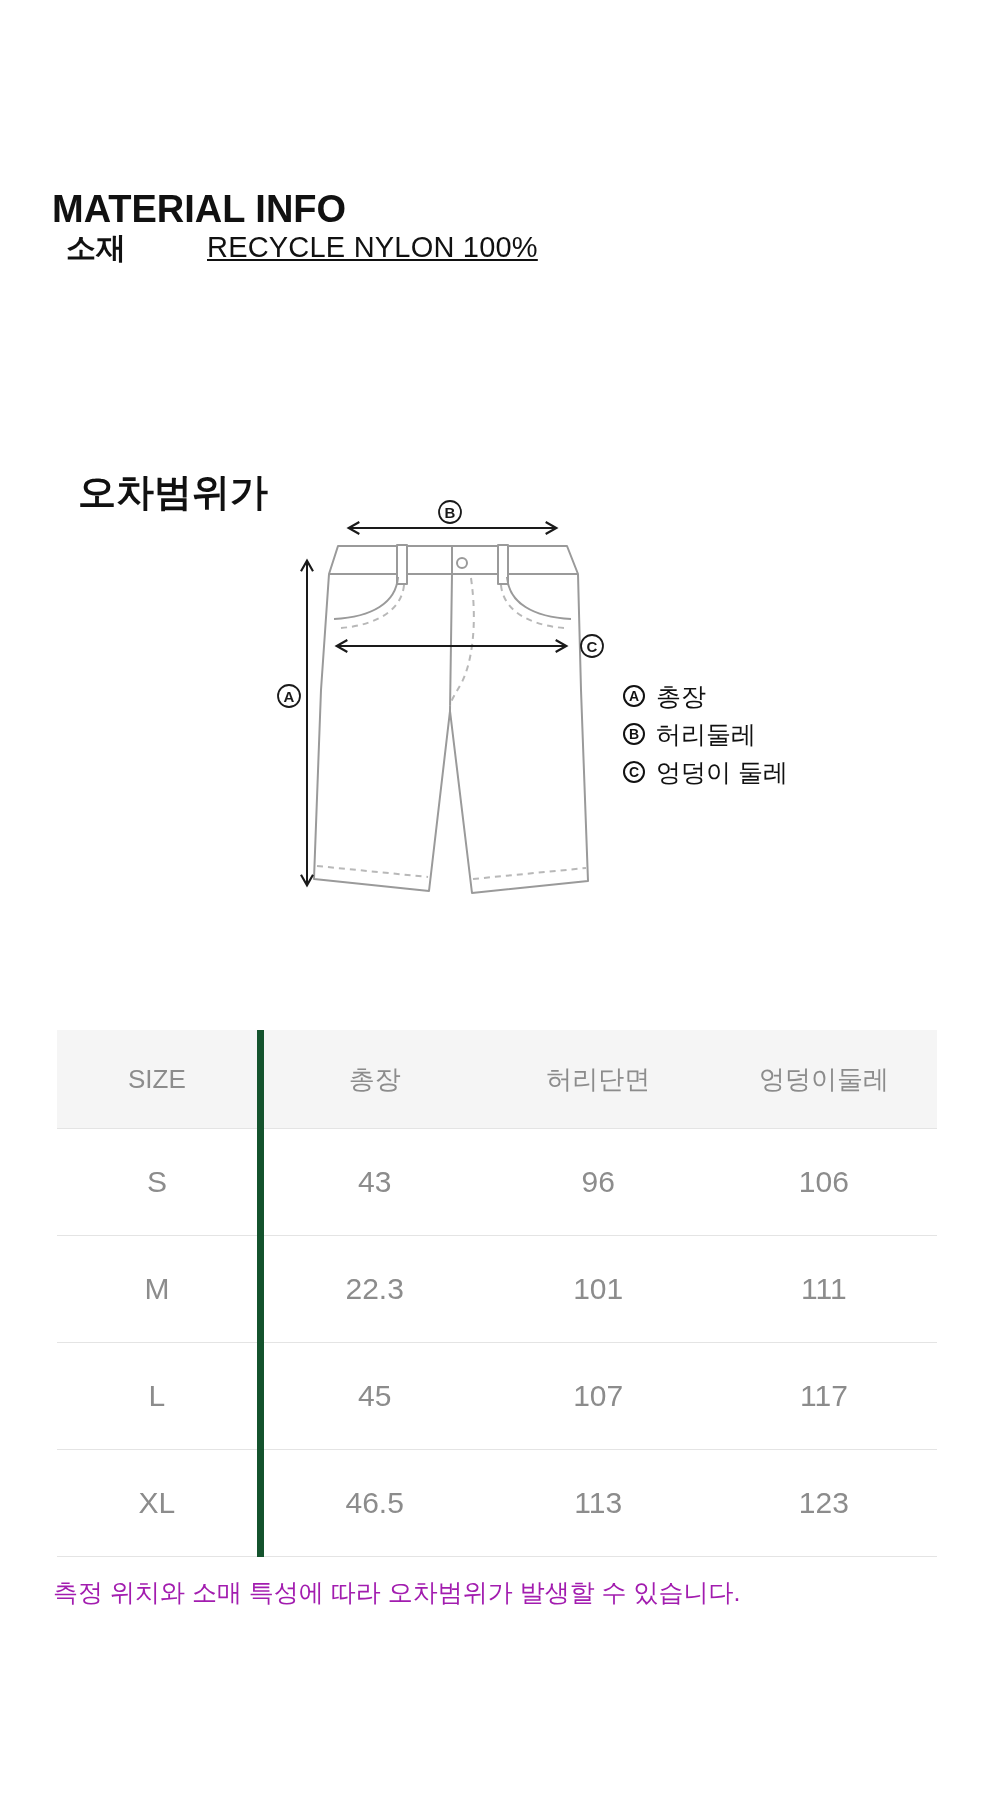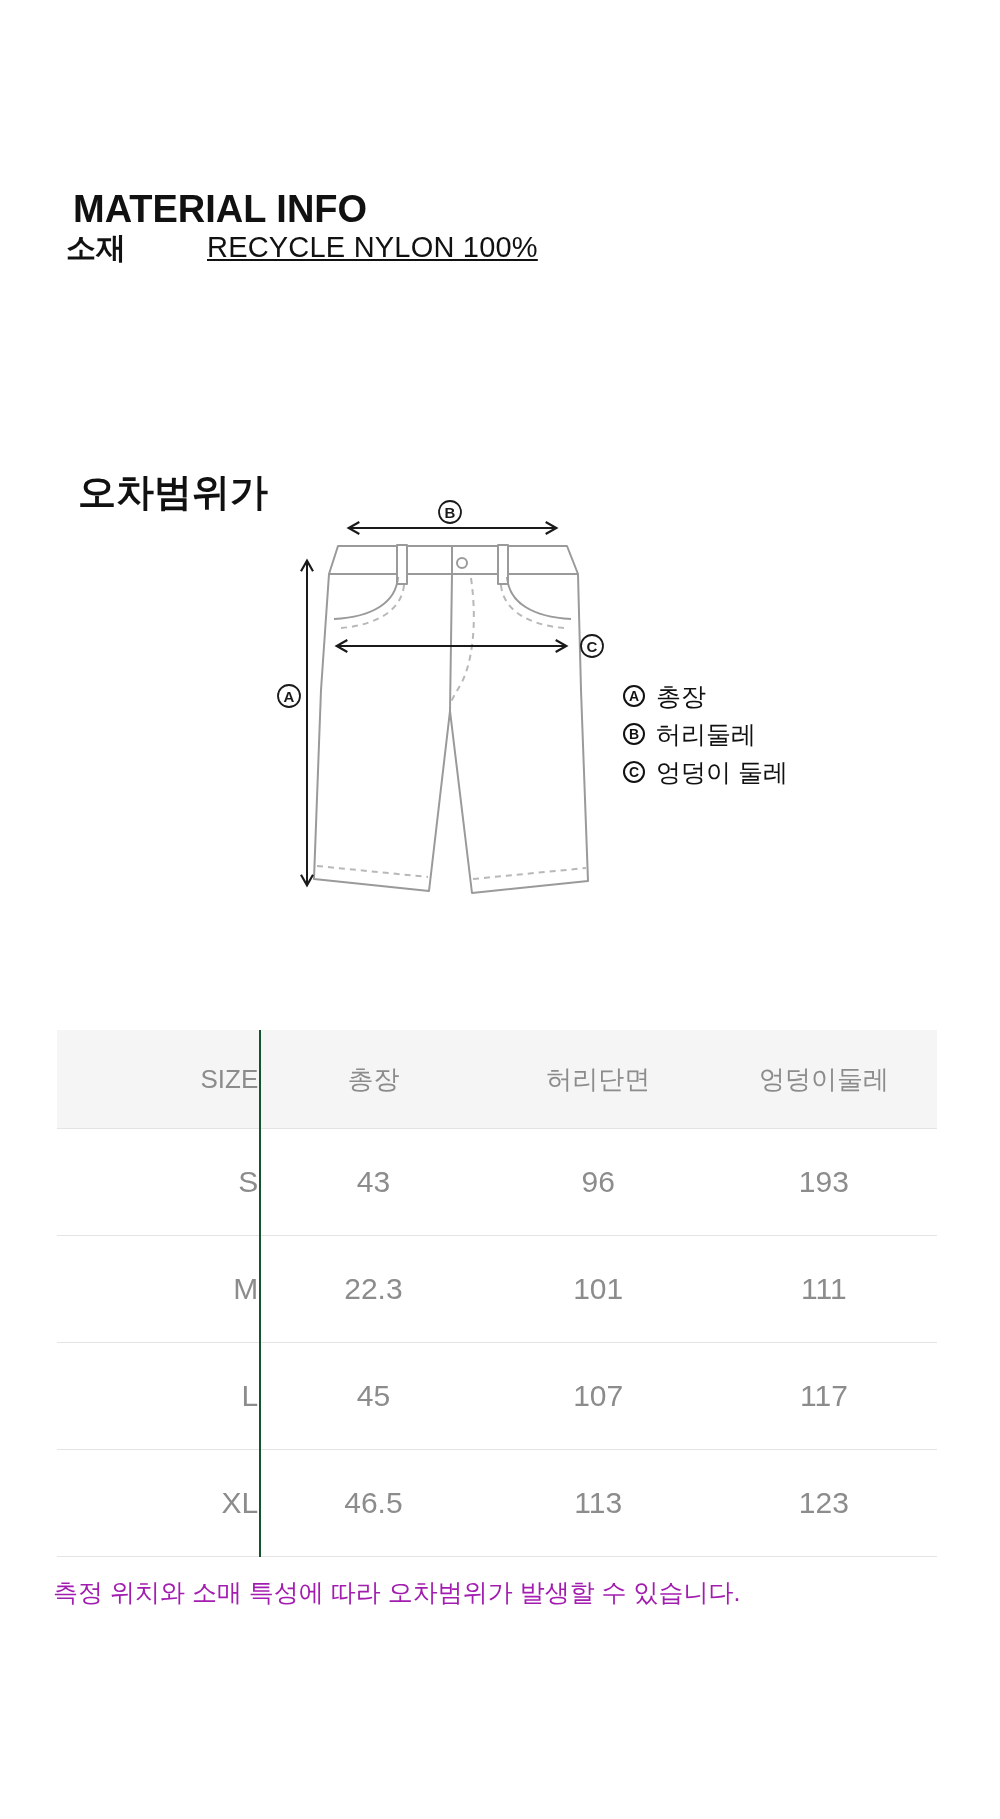--- a/index.html
+++ b/index.html
@@ -1,20 +1,20 @@
 <!DOCTYPE html>
 <html><head>
 <meta charset="utf-8">
 <style>
   html,body{margin:0;padding:0;background:#ffffff;}
   body{font-family:"Liberation Sans","DejaVu Sans",sans-serif;color:#111111;}
   .page{position:relative;width:1000px;height:1819px;background:#ffffff;overflow:hidden;margin:0 auto;}
 
   
-  .material-title{position:absolute;left:73px;top:158px;font-size:38px;font-weight:700;letter-spacing:0;line-height:1;}
+  .material-title{position:absolute;left:52px;top:158px;font-size:38px;font-weight:700;letter-spacing:0;line-height:1;}
   .material-row{position:absolute;left:66px;top:231px;display:flex;align-items:flex-end;}
   .material-label{font-size:30px;font-weight:700;width:141px;line-height:1.1;}
   .material-value{font-size:29px;font-weight:400;line-height:1.1;letter-spacing:0.2px;text-decoration:underline;}
 
   
   .size-title{position:absolute;left:78px;top:441px;font-size:38px;font-weight:700;line-height:1;}
   .diagram{position:absolute;left:270px;top:495px;width:350px;height:410px;}
   .diagram svg{display:block;width:350px;height:410px;}
 
   
@@ -24,21 +24,21 @@
     display:flex;align-items:center;justify-content:center;font-size:14px;font-weight:600;
     box-sizing:border-box;margin-right:11px;}
   .legend-label{font-size:25px;font-weight:400;line-height:1;}
 
   
   .size-table{position:absolute;left:57px;top:1030px;width:880px;border-collapse:collapse;table-layout:fixed;}
   .size-table th{height:96px;background:#f5f5f5;color:#8c8c8c;font-size:26px;font-weight:400;
     text-align:center;vertical-align:middle;border-bottom:1px solid #e4e4e4;}
   .size-table td{height:104px;color:#8c8c8c;font-size:30px;font-weight:300;text-align:center;
     vertical-align:middle;border-bottom:1px solid #e4e4e4;}
-  .size-table .col-divider{border-right:2px solid #14532d;text-align:right;}
+  .size-table .col-divider{border-right:7px solid #14532d;}
 
   .size-note{position:absolute;left:53px;top:1552px;font-size:25px;font-weight:400;color:#a21caf;line-height:1.2;}
 </style>
 </head>
 <body>
 
 <div class="page">
 
   <h2 class="material-title">MATERIAL INFO</h2>
   <div class="material-row">
@@ -120,21 +120,21 @@
         <th>총장</th>
         <th>허리단면</th>
         <th>엉덩이둘레</th>
       </tr>
     </thead>
     <tbody>
       <tr>
         <td class="col-divider">S</td>
         <td>43</td>
         <td>96</td>
-        <td>193</td>
+        <td>106</td>
       </tr>
       <tr>
         <td class="col-divider">M</td>
         <td>22.3</td>
         <td>101</td>
         <td>111</td>
       </tr>
       <tr>
         <td class="col-divider">L</td>
         <td>45</td>

